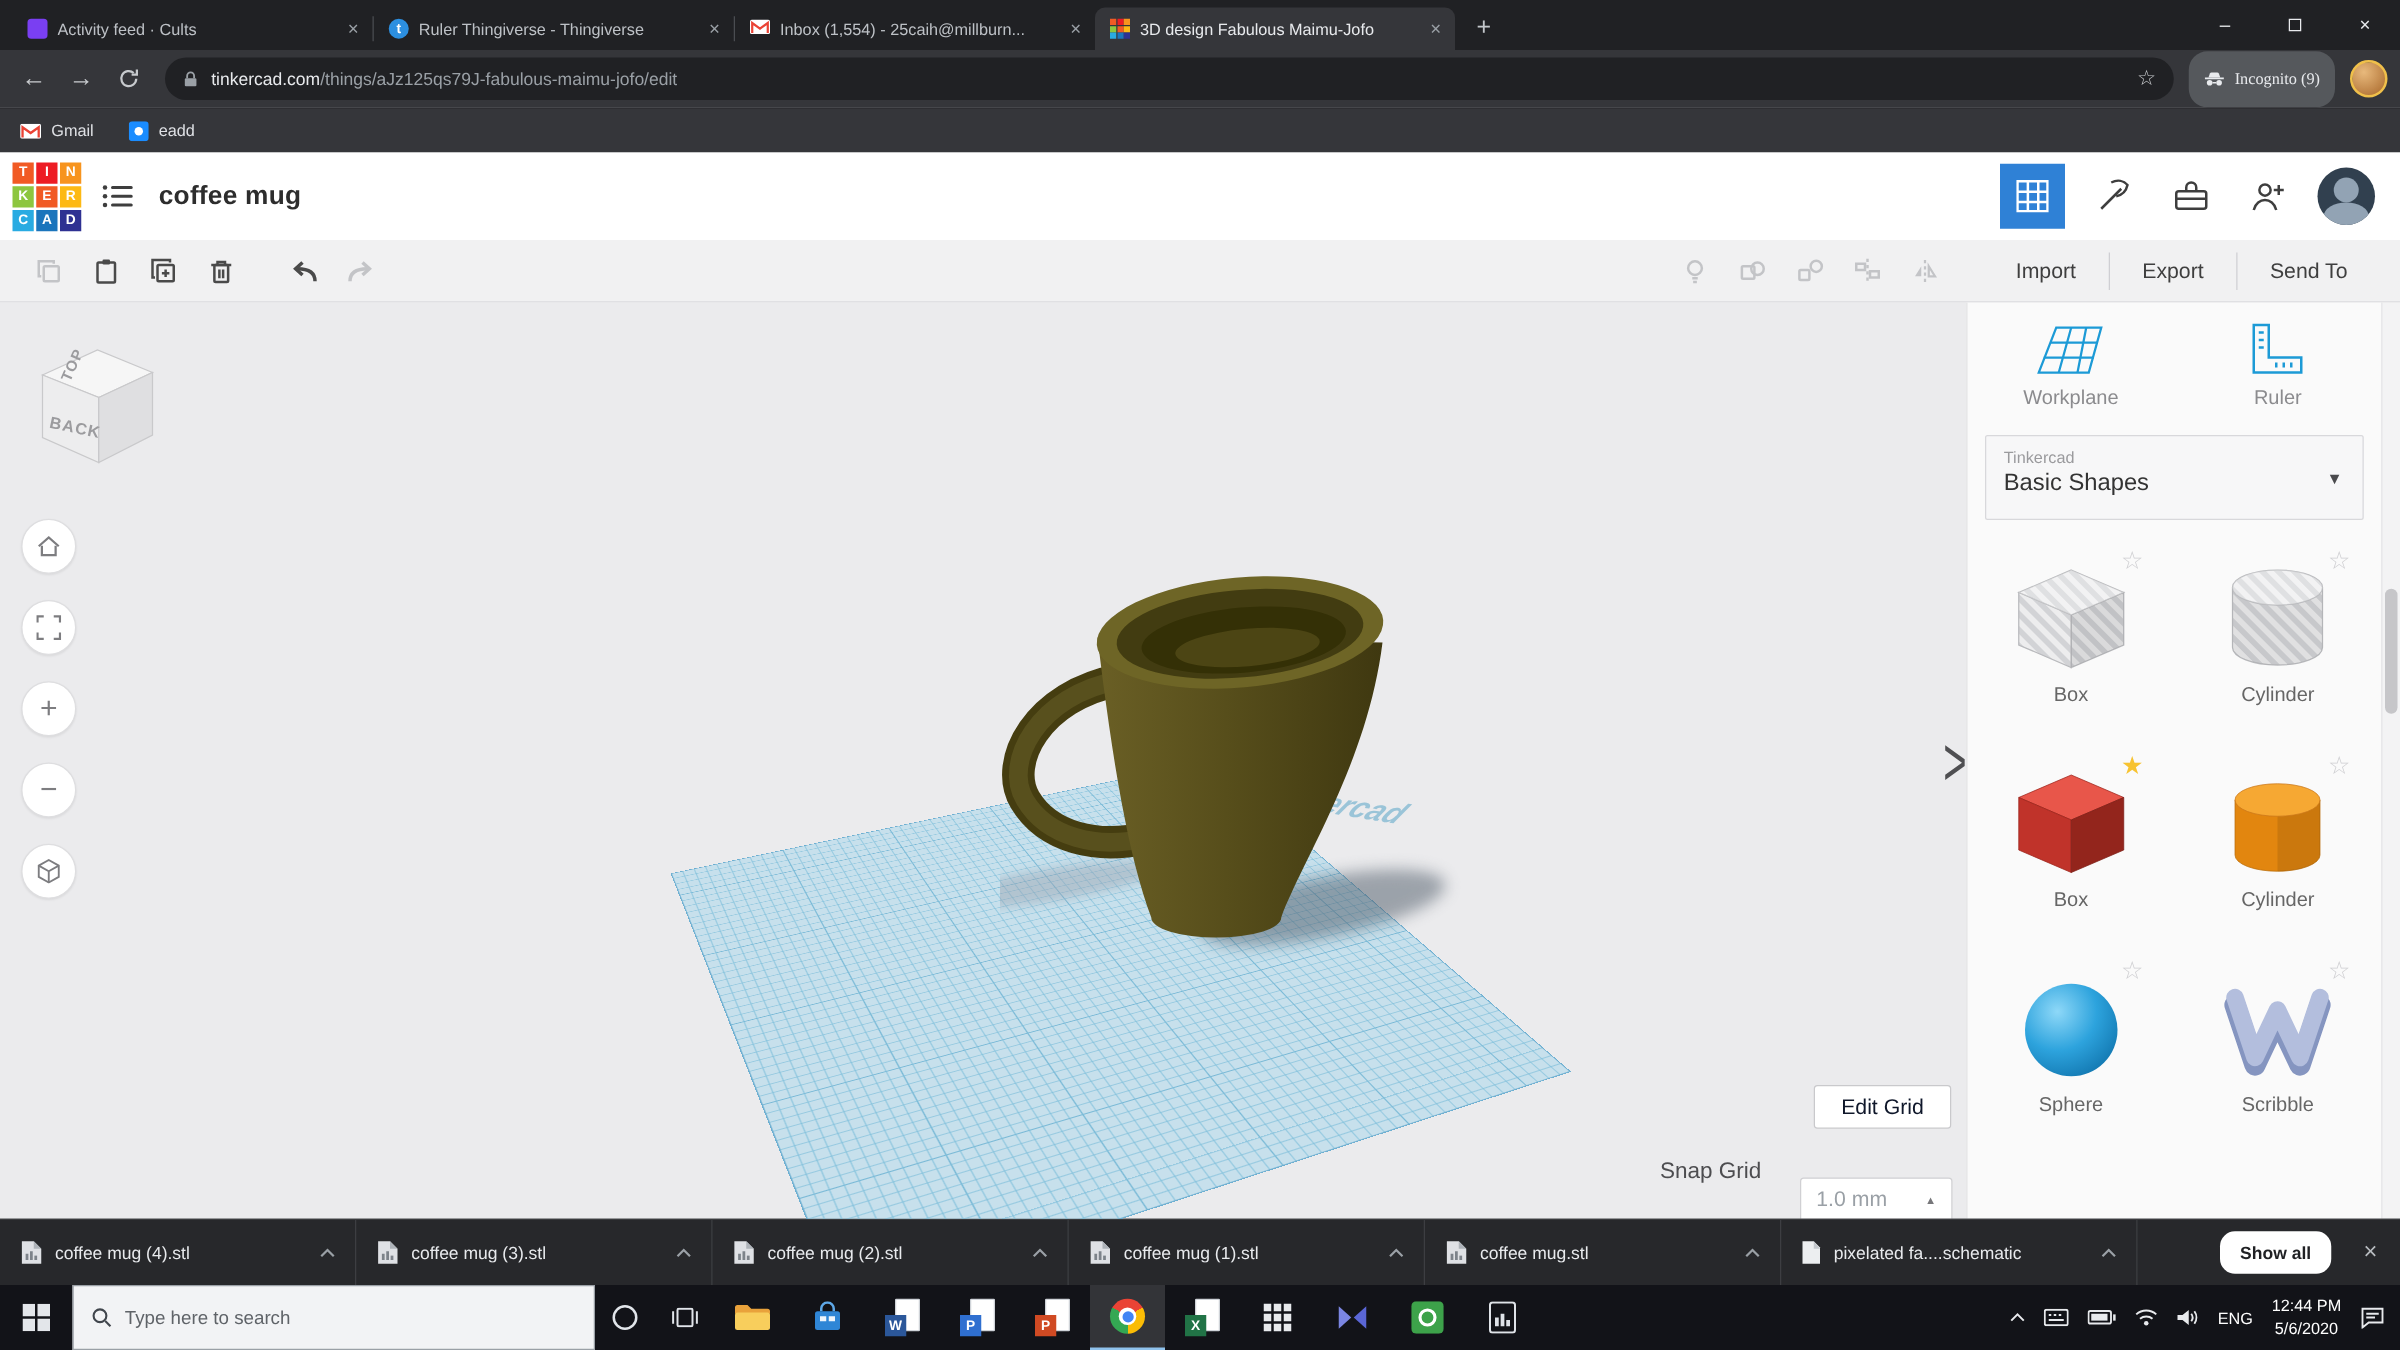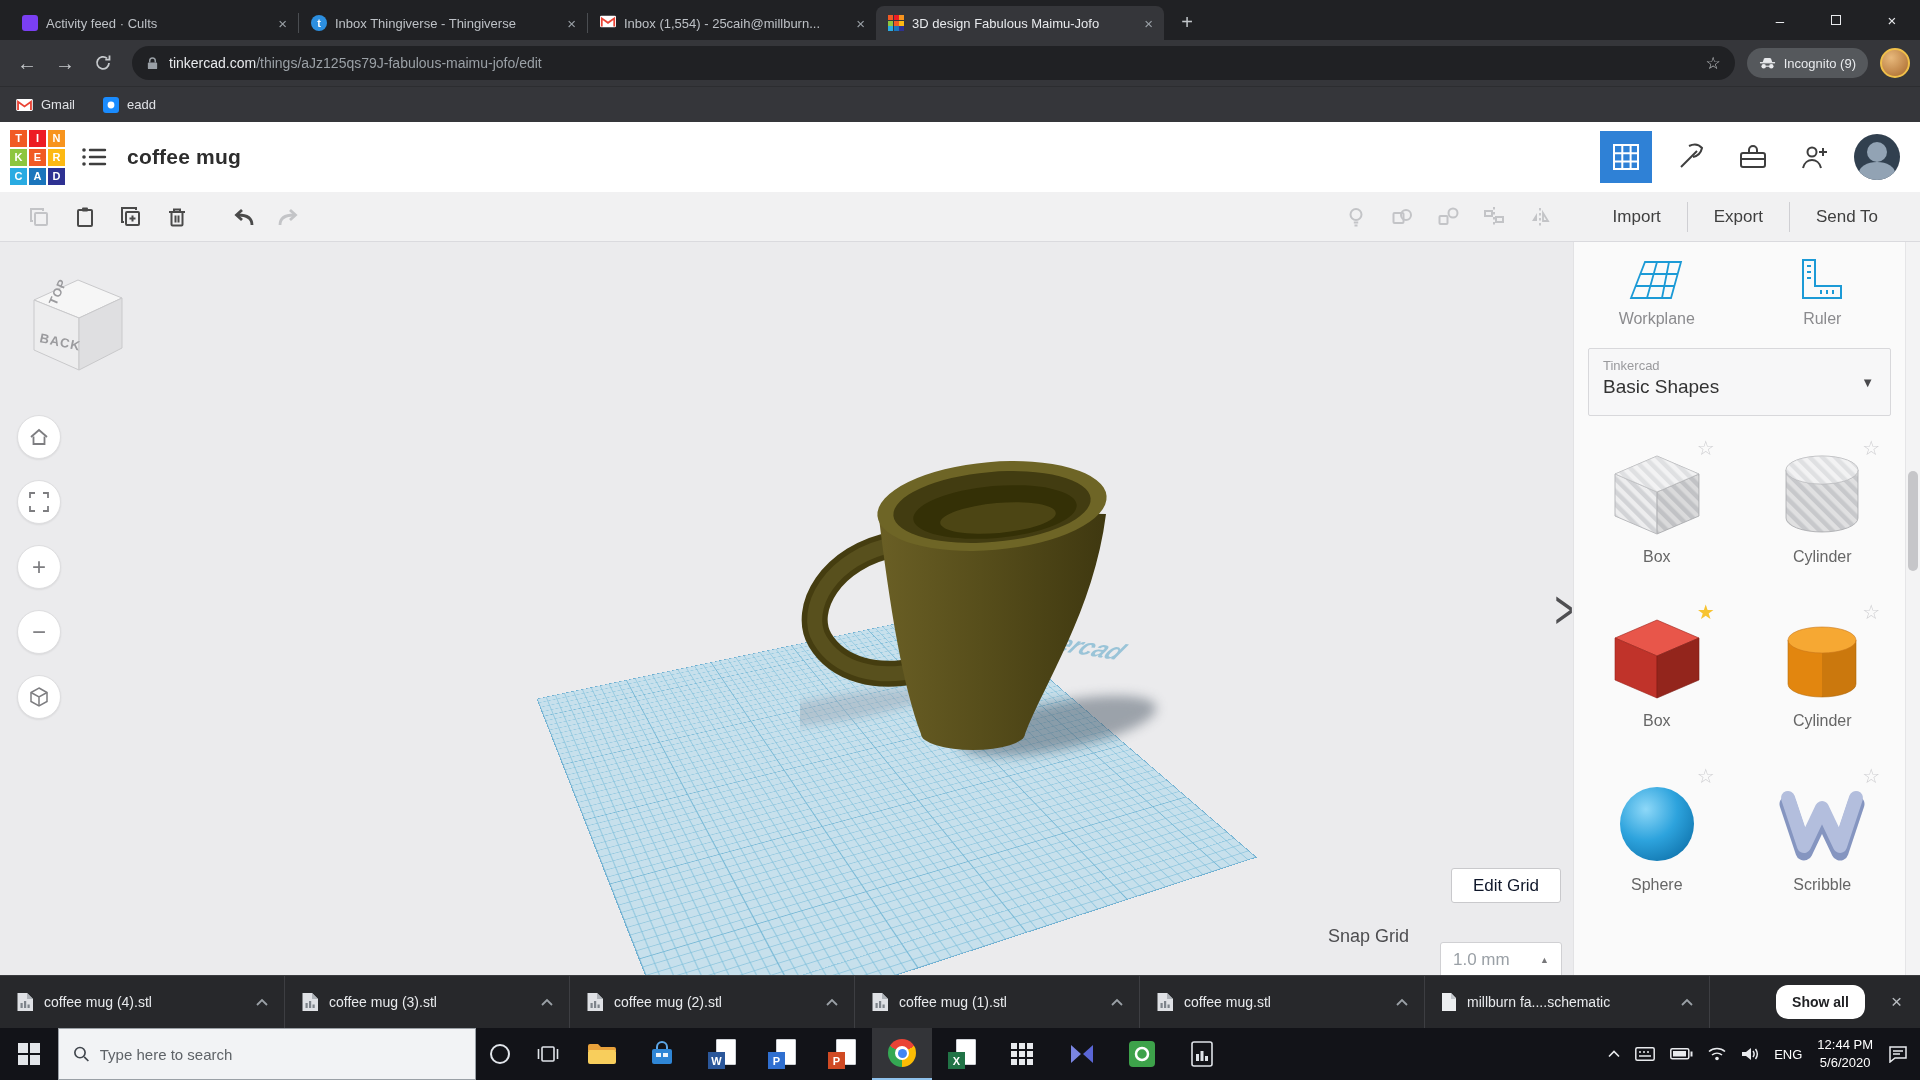--- a/index.html
+++ b/index.html
@@ -30,21 +30,21 @@
   .win-btn { width:56px; height:40px; color:#e8eaed; font-size:15px; }
   .max-box { width:10px; height:10px; border:1.4px solid #e8eaed; display:block; }
 
   
   .navbar { position:absolute; top:40px; left:0; right:0; height:46px; background:#35363a; display:flex; align-items:center; padding:0 10px; gap:4px; }
   .nav-ic { width:34px; height:34px; color:#c7cacd; font-size:20px; border-radius:50%; }
   .omnibox { flex:1; height:34px; background:#202124; border-radius:17px; display:flex; align-items:center; padding:0 14px; gap:10px; margin:0 8px;text-align:right; }
   .url { font-size:14px; color:#e8eaed; white-space:nowrap; }
   .url .path { color:#9aa0a6; }
   .omni-star { margin-left:auto; color:#c7cacd; font-size:17px; }
-  .incog-chip { height:30px; background:#55585c; border-radius:15px; display:flex; align-items:center; gap:8px; padding:0 12px; color:#e8eaed; font-size:13px; }
+  .incog-chip { height:45px; background:#55585c; border-radius:15px; display:flex; align-items:center; gap:8px; padding:0 12px; color:#e8eaed; font-size:13px;font-family:Liberation Serif, serif; }
   .nav-avatar { width:30px; height:30px; border-radius:50%; margin-left:8px; background:radial-gradient(circle at 35% 30%, #e8b97c, #a8672a); border:2px solid #f0c04a; }
 
   
   .bookmarks { position:absolute; top:86px; left:0; right:0; height:36px; background:#35363a; border-top:1px solid #2c2d30; display:flex; align-items:center; gap:28px; padding:0 16px; }
   .bm-item { display:flex; align-items:center; gap:8px; color:#dfe1e5; font-size:13px; }
 
   
   .tc-header { position:absolute; top:122px; left:0; right:0; height:70px; background:#ffffff; display:flex; align-items:center; padding:0 10px; }
   .logo-grid { display:grid; grid-template-columns:repeat(3,17px); grid-auto-rows:17px; gap:2px; }
   .logo-tile { color:#fff; font-size:11px; font-weight:bold; display:flex; align-items:center; justify-content:center; }
@@ -147,21 +147,21 @@
   <div class="tabstrip">
     <div class="tabs">
       <div class="tab">
         <span class="favicon fav-cults"></span>
         <span class="tab-title">Activity feed · Cults</span>
         <span class="tab-close">×</span>
       </div>
       <div class="tab-sep"></div>
       <div class="tab">
         <span class="favicon fav-thingiverse">t</span>
-        <span class="tab-title">Inbox Thingiverse - Thingiverse</span>
+        <span class="tab-title">Ruler Thingiverse - Thingiverse</span>
         <span class="tab-close">×</span>
       </div>
       <div class="tab-sep"></div>
       <div class="tab">
         <span class="favicon"><svg width="16" height="13" viewBox="0 0 18 13">
               <rect width="18" height="13" rx="1.5" fill="#fff"></rect>
               <path d="M2 12V3l7 5 7-5v9" stroke="#ea4335" stroke-width="2" fill="none"></path>
             </svg></span>
         <span class="tab-title">Inbox (1,554) - 25caih@millburn...</span>
         <span class="tab-close">×</span>
@@ -623,21 +623,21 @@
       <span class="dl-name">coffee mug.stl</span>
       <svg width="12" height="8">
           <path d="M1 7l5-5 5 5" stroke="#9aa0a6" stroke-width="1.8" fill="none"></path>
         </svg>
     </div>
     <div class="dl-item">
       <svg width="16" height="20" viewBox="0 0 16 20">
           <path d="M1 1h9l5 5v13H1z" fill="#eceef0"></path>
           <path d="M10 1v6h5z" fill="#c3c7cc"></path>
         </svg>
-      <span class="dl-name">millburn fa....schematic</span>
+      <span class="dl-name">pixelated fa....schematic</span>
       <svg width="12" height="8">
           <path d="M1 7l5-5 5 5" stroke="#9aa0a6" stroke-width="1.8" fill="none"></path>
         </svg>
     </div>
     <div class="show-all">Show all</div>
     <div class="dl-close">×</div>
   </div>
 
   <div class="taskbar">
     <div class="tb-start cx">

